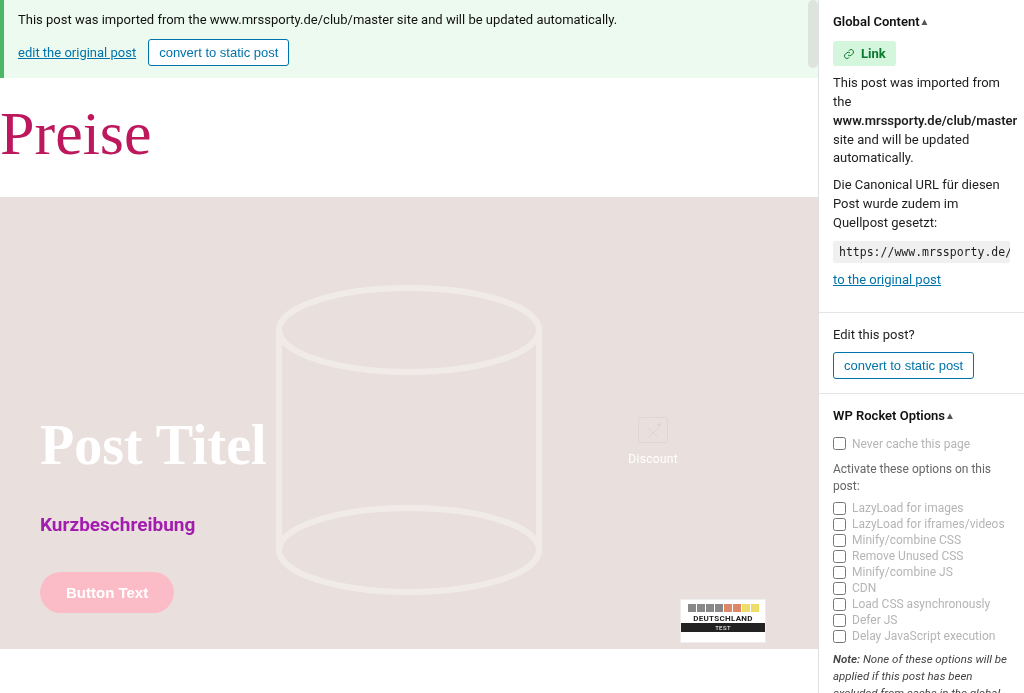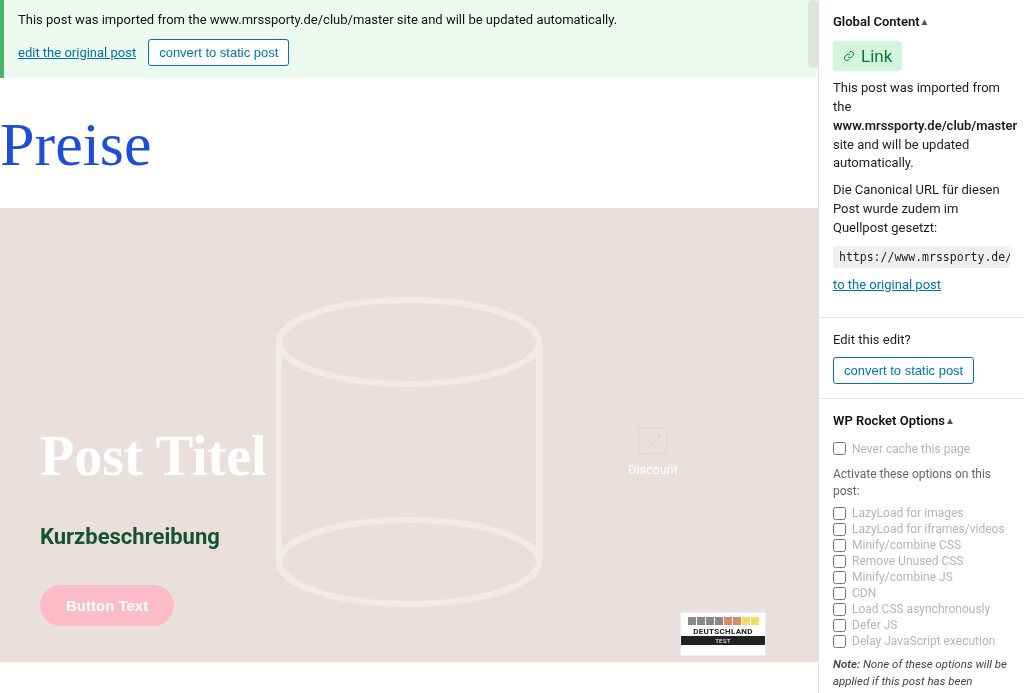--- a/index.html
+++ b/index.html
@@ -43,23 +43,23 @@
     background: #c9c9c9;
     border-radius: 5px;
     opacity: .45;
   }
   
   .canvas { flex:1; overflow:hidden; position:relative; }
   .canvas-pad { padding: 0 0 0 0; }
   .pg-title {
     font-family: Georgia, serif;
     font-size: 62px;
-    color: #1d4ed8;
+    color: #be185d;
     font-weight: 500;
-    padding: 32px 0 30px 0;
+    padding: 21px 0 30px 0;
     margin-left: 0;
     line-height:1.1;
   }
   .hero {
     background: #e9e0de;
     height: 100%;
     position: relative;
     padding: 36px 40px;
   }
   .hero-cylinder {
@@ -72,21 +72,21 @@
   .hero-cylinder svg { width:100%; height:100%; }
   .hero-content { position:relative; z-index:2; padding-top:180px; max-width:420px;}
   .hero-posttitle {
     font-family: Georgia, serif;
     font-size: 56px;
     font-weight: 700;
     color: #fff;
     margin-bottom: 36px;
   }
   .hero-sub {
-    color:#14532d; font-size:22px; font-weight:700; margin-bottom:36px;
+    color:#a21caf; font-size:19px; font-weight:700; margin-bottom:36px;
   }
   .hero-btn {
     background:#fcbcc7;
     color:#fff;
     border:none;
     border-radius: 999px;
     padding: 12px 26px;
     font-size:15px;
     font-weight:700;
     cursor:pointer;
@@ -145,21 +145,21 @@
   }
   .panel-head {
     display:flex; justify-content:flex-start; align-items:center;
     font-weight:600; cursor:pointer; color:#111;
   }
   .panel-head .caret { font-size:10px; color:#555;}
   .panel-body { padding-top:12px; font-size:13px; color:#1e1e1e; }
   .chip {
     display:inline-flex; align-items:center; gap:6px;
     background:#d4f6dc; color:#0a7a2e;
-    border-radius:3px; padding:5px 10px; font-size:17px; font-weight:400;
+    border-radius:3px; padding:5px 10px; font-size:13px; font-weight:700;
     cursor:pointer;
   }
   .chip svg{ width:12px; height:12px; }
   .panel-body p { margin:8px 0; line-height:1.45; }
   .panel-body strong{ font-weight:600;}
   .codebox {
     background:#f0f0f0; font-family: Menlo, monospace;
     font-size:11.5px; padding:4px 6px; border-radius:2px;
     display:block; overflow:hidden; white-space:nowrap; margin-top:4px;
   }
@@ -242,21 +242,21 @@
         <p>
           <span>This post was imported from the </span><strong>www.mrssporty.de/club/master</strong><span> site and will be updated automatically.</span>
         </p>
         <p>Die Canonical URL für diesen Post wurde zudem im Quellpost gesetzt:</p>
         <span class="codebox">https://www.mrssporty.de/clubmas</span>
         <p><a class="link-blue">to the original post</a></p>
       </div>
     </div>
 
     <div class="panel">
-      <div class="sub-edit-label">Edit this edit?</div>
+      <div class="sub-edit-label">Edit this post?</div>
       <button class="btn-outline">convert to static post</button>
     </div>
 
     <div class="panel wprocket">
       <div class="panel-head">
         <span>WP Rocket Options</span>
         <span class="caret">▲</span>
       </div>
       <div class="panel-body">
         <label class="chk-row">

